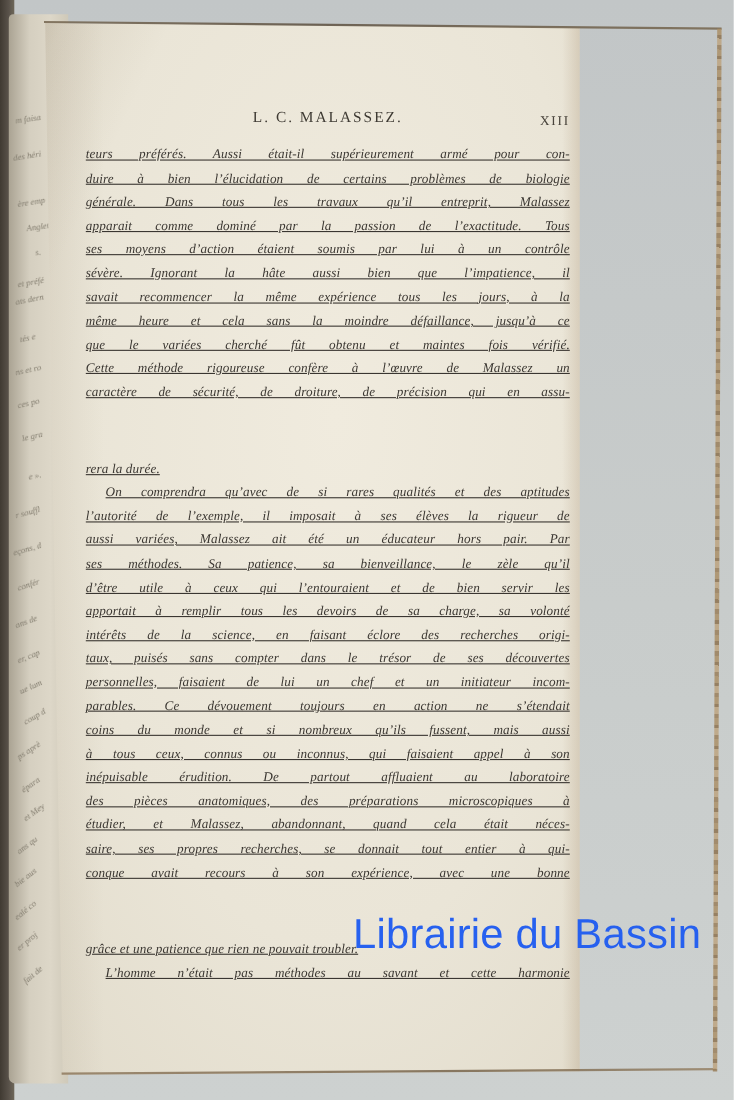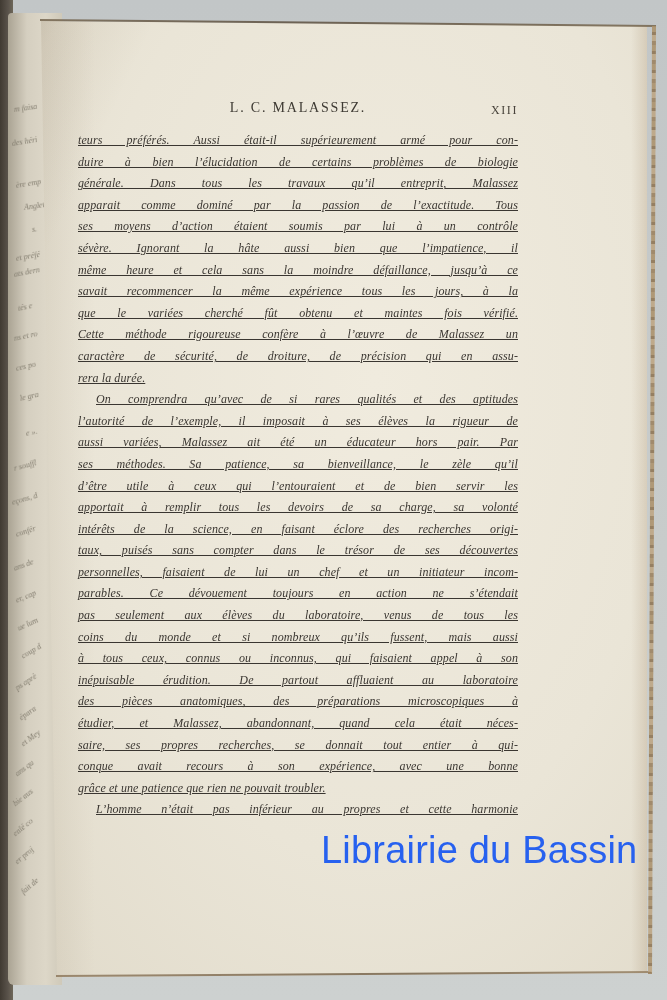--- a/index.html
+++ b/index.html
@@ -18,21 +18,21 @@
     position:absolute;left:8px;top:13px;width:54px;height:972px;
     background:linear-gradient(90deg,#aaa393 0%,#d5cfc0 35%,#ddd7c8 70%,#cfc9b9 100%);
     border-radius:4px 0 0 6px;
   }
   .prev-page .frag{
     position:absolute;font-style:italic;font-size:8px;color:#837d6f;
     white-space:nowrap;filter:blur(0.35px);transform-origin:left center;
   }
   
   .page{
-    position:absolute;left:0;top:0;width:647px;height:1000px;
+    position:absolute;left:0;top:0;width:527px;height:1000px;
     clip-path:polygon(41px 21px,655px 26px,650px 973px,57px 977px);
     background:
       linear-gradient(115deg,rgba(128,110,84,0.28) 0px,rgba(128,110,84,0.10) 60px,rgba(128,110,84,0) 150px),
       linear-gradient(90deg,rgba(110,92,66,0.30) 0px,rgba(110,92,66,0.12) 34px,rgba(0,0,0,0) 95px),
       linear-gradient(270deg,rgba(150,122,88,0.22) 0px,rgba(0,0,0,0) 16px),
       linear-gradient(180deg,rgba(140,118,86,0.28) 0px,rgba(0,0,0,0) 9px),
       linear-gradient(0deg,rgba(140,118,86,0.20) 0px,rgba(0,0,0,0) 12px),
       radial-gradient(ellipse at 58% 38%,#f0ebde 0%,#eae5d7 55%,#e2dccc 90%,#dbd5c3 100%);
   }
   
@@ -55,21 +55,21 @@
   .page-number{
     position:absolute;right:0;top:3px;font-size:12px;letter-spacing:1.6px;color:#49443c;
   }
 
   
   .bodytext{position:absolute;left:78px;top:130px;width:440px;color:#3a3631;}
   .bodytext .ln{
     font-style:italic;font-size:12px;line-height:21.6px;letter-spacing:0.1px;
     text-align:justify;text-align-last:justify;white-space:normal;text-decoration:underline;
   }
-  .bodytext .ln.end{text-align:left;text-align-last:left;}
+  .bodytext .ln.end{text-align:left;text-align-last:left;margin-top:48px;}
   .bodytext .ln.indent{text-indent:18px;}
 
   
   .watermark{
     position:absolute;left:321px;top:831px;
     font-family:"Liberation Sans", sans-serif;font-size:38px;line-height:1;
     letter-spacing:0.2px;white-space:nowrap;opacity:0.95;
   }
 </style>
 </head>
@@ -116,46 +116,45 @@
   </div>
 
   <div class="bodytext">
 
   <div class="ln">teurs préférés. Aussi était-il supérieurement armé pour con-</div>
       <div class="ln">duire à bien l’élucidation de certains problèmes de biologie</div>
       <div class="ln">générale. Dans tous les travaux qu’il entreprit, Malassez</div>
       <div class="ln">apparait comme dominé par la passion de l’exactitude. Tous</div>
       <div class="ln">ses moyens d’action étaient soumis par lui à un contrôle</div>
       <div class="ln">sévère. Ignorant la hâte aussi bien que l’impatience, il</div>
+      <div class="ln">savait recommencer la même expérience tous les jours, à la</div>
       <div class="ln">même heure et cela sans la moindre défaillance, jusqu’à ce</div>
-      <div class="ln">savait recommencer la même expérience tous les jours, à la</div>
       <div class="ln">que le variées cherché fût obtenu et maintes fois vérifié.</div>
       <div class="ln">Cette méthode rigoureuse confère à l’œuvre de Malassez un</div>
       <div class="ln">caractère de sécurité, de droiture, de précision qui en assu-</div>
       <div class="ln end">rera la durée.</div>
       <div class="ln indent">On comprendra qu’avec de si rares qualités et des aptitudes</div>
       <div class="ln">l’autorité de l’exemple, il imposait à ses élèves la rigueur de</div>
       <div class="ln">aussi variées, Malassez ait été un éducateur hors pair. Par</div>
       <div class="ln">ses méthodes. Sa patience, sa bienveillance, le zèle qu’il</div>
       <div class="ln">d’être utile à ceux qui l’entouraient et de bien servir les</div>
       <div class="ln">apportait à remplir tous les devoirs de sa charge, sa volonté</div>
       <div class="ln">intérêts de la science, en faisant éclore des recherches origi-</div>
       <div class="ln">taux, puisés sans compter dans le trésor de ses découvertes</div>
       <div class="ln">personnelles, faisaient de lui un chef et un initiateur incom-</div>
       <div class="ln">parables. Ce dévouement toujours en action ne s’étendait</div>
-      <div class="ln">pas seulement aux élèves du laboratoire, venus de tous les</div>
       <div class="ln">coins du monde et si nombreux qu’ils fussent, mais aussi</div>
       <div class="ln">à tous ceux, connus ou inconnus, qui faisaient appel à son</div>
       <div class="ln">inépuisable érudition. De partout affluaient au laboratoire</div>
       <div class="ln">des pièces anatomiques, des préparations microscopiques à</div>
       <div class="ln">étudier, et Malassez, abandonnant, quand cela était néces-</div>
       <div class="ln">saire, ses propres recherches, se donnait tout entier à qui-</div>
       <div class="ln">conque avait recours à son expérience, avec une bonne</div>
       <div class="ln end">grâce et une patience que rien ne pouvait troubler.</div>
-      <div class="ln indent">L’homme n’était pas inférieur au propres et cette harmonie</div>
+      <div class="ln indent">L’homme n’était pas méthodes au savant et cette harmonie</div>
     </div>
 
   <div class="watermark" style="color: rgb(29, 90, 241);">Librairie du Bassin</div>
 
 </div>
 
 <div class="edge-top"></div>
 <div class="edge-bottom"></div>
 <div class="edge-right"></div>
 

